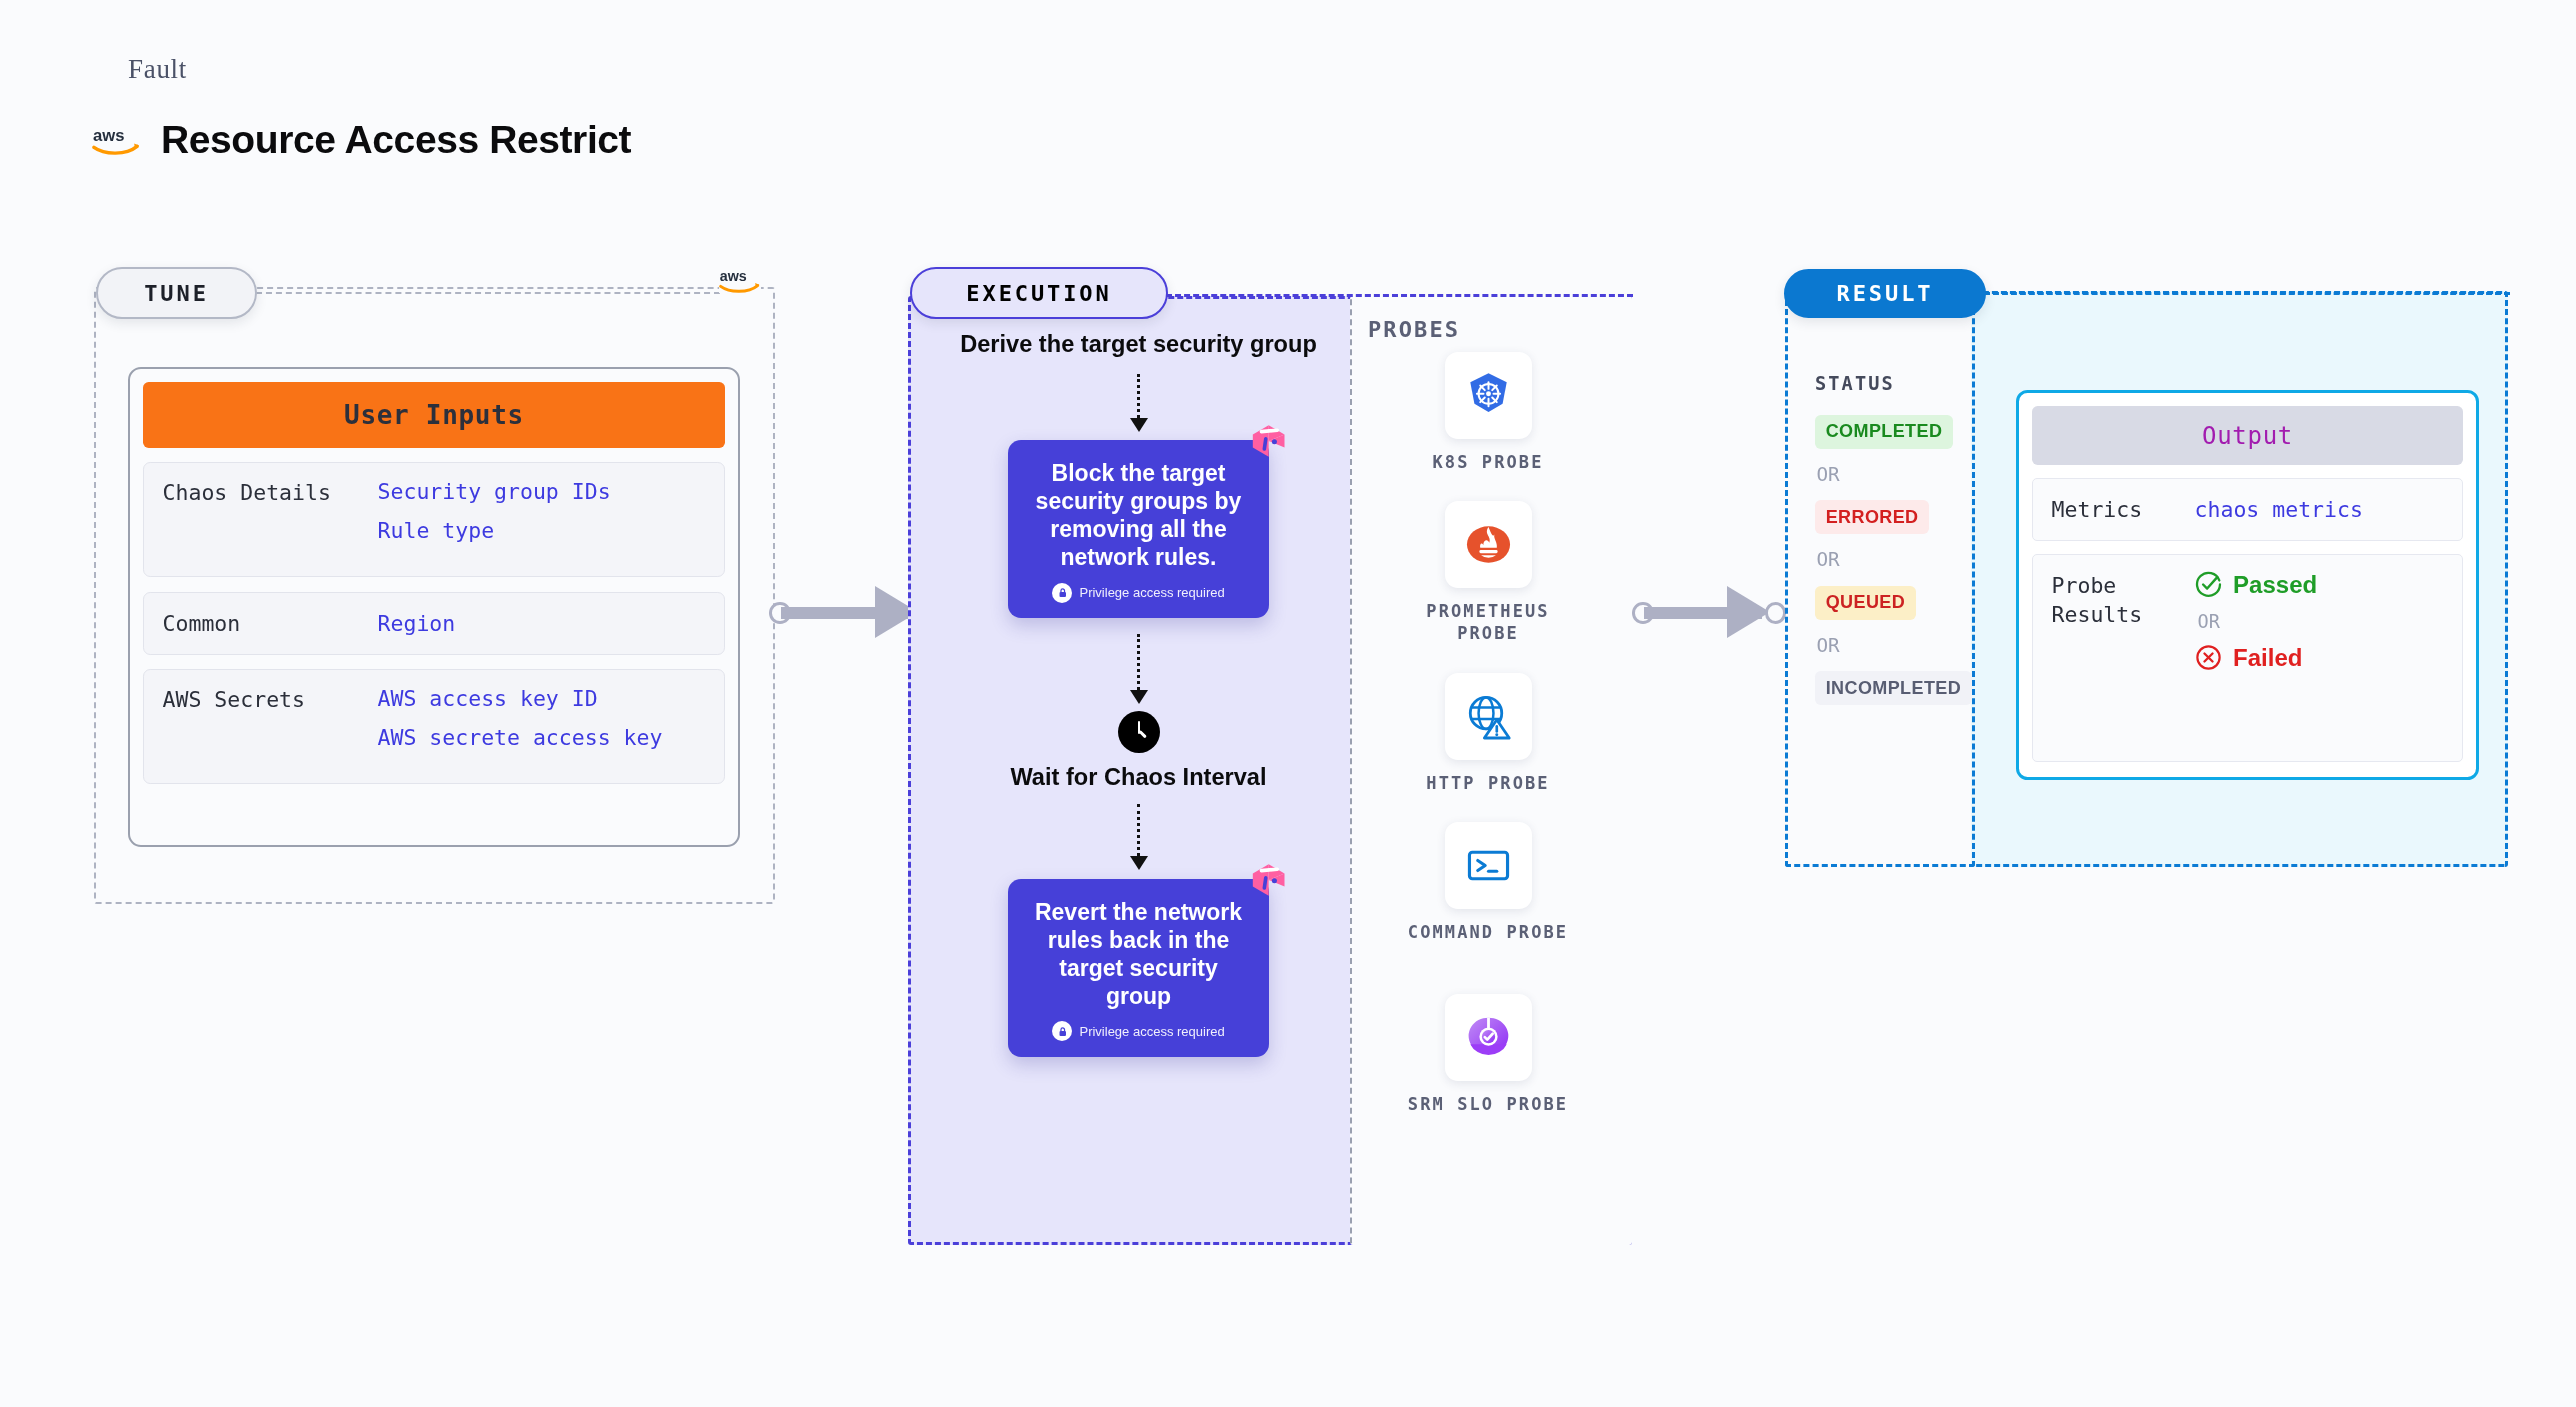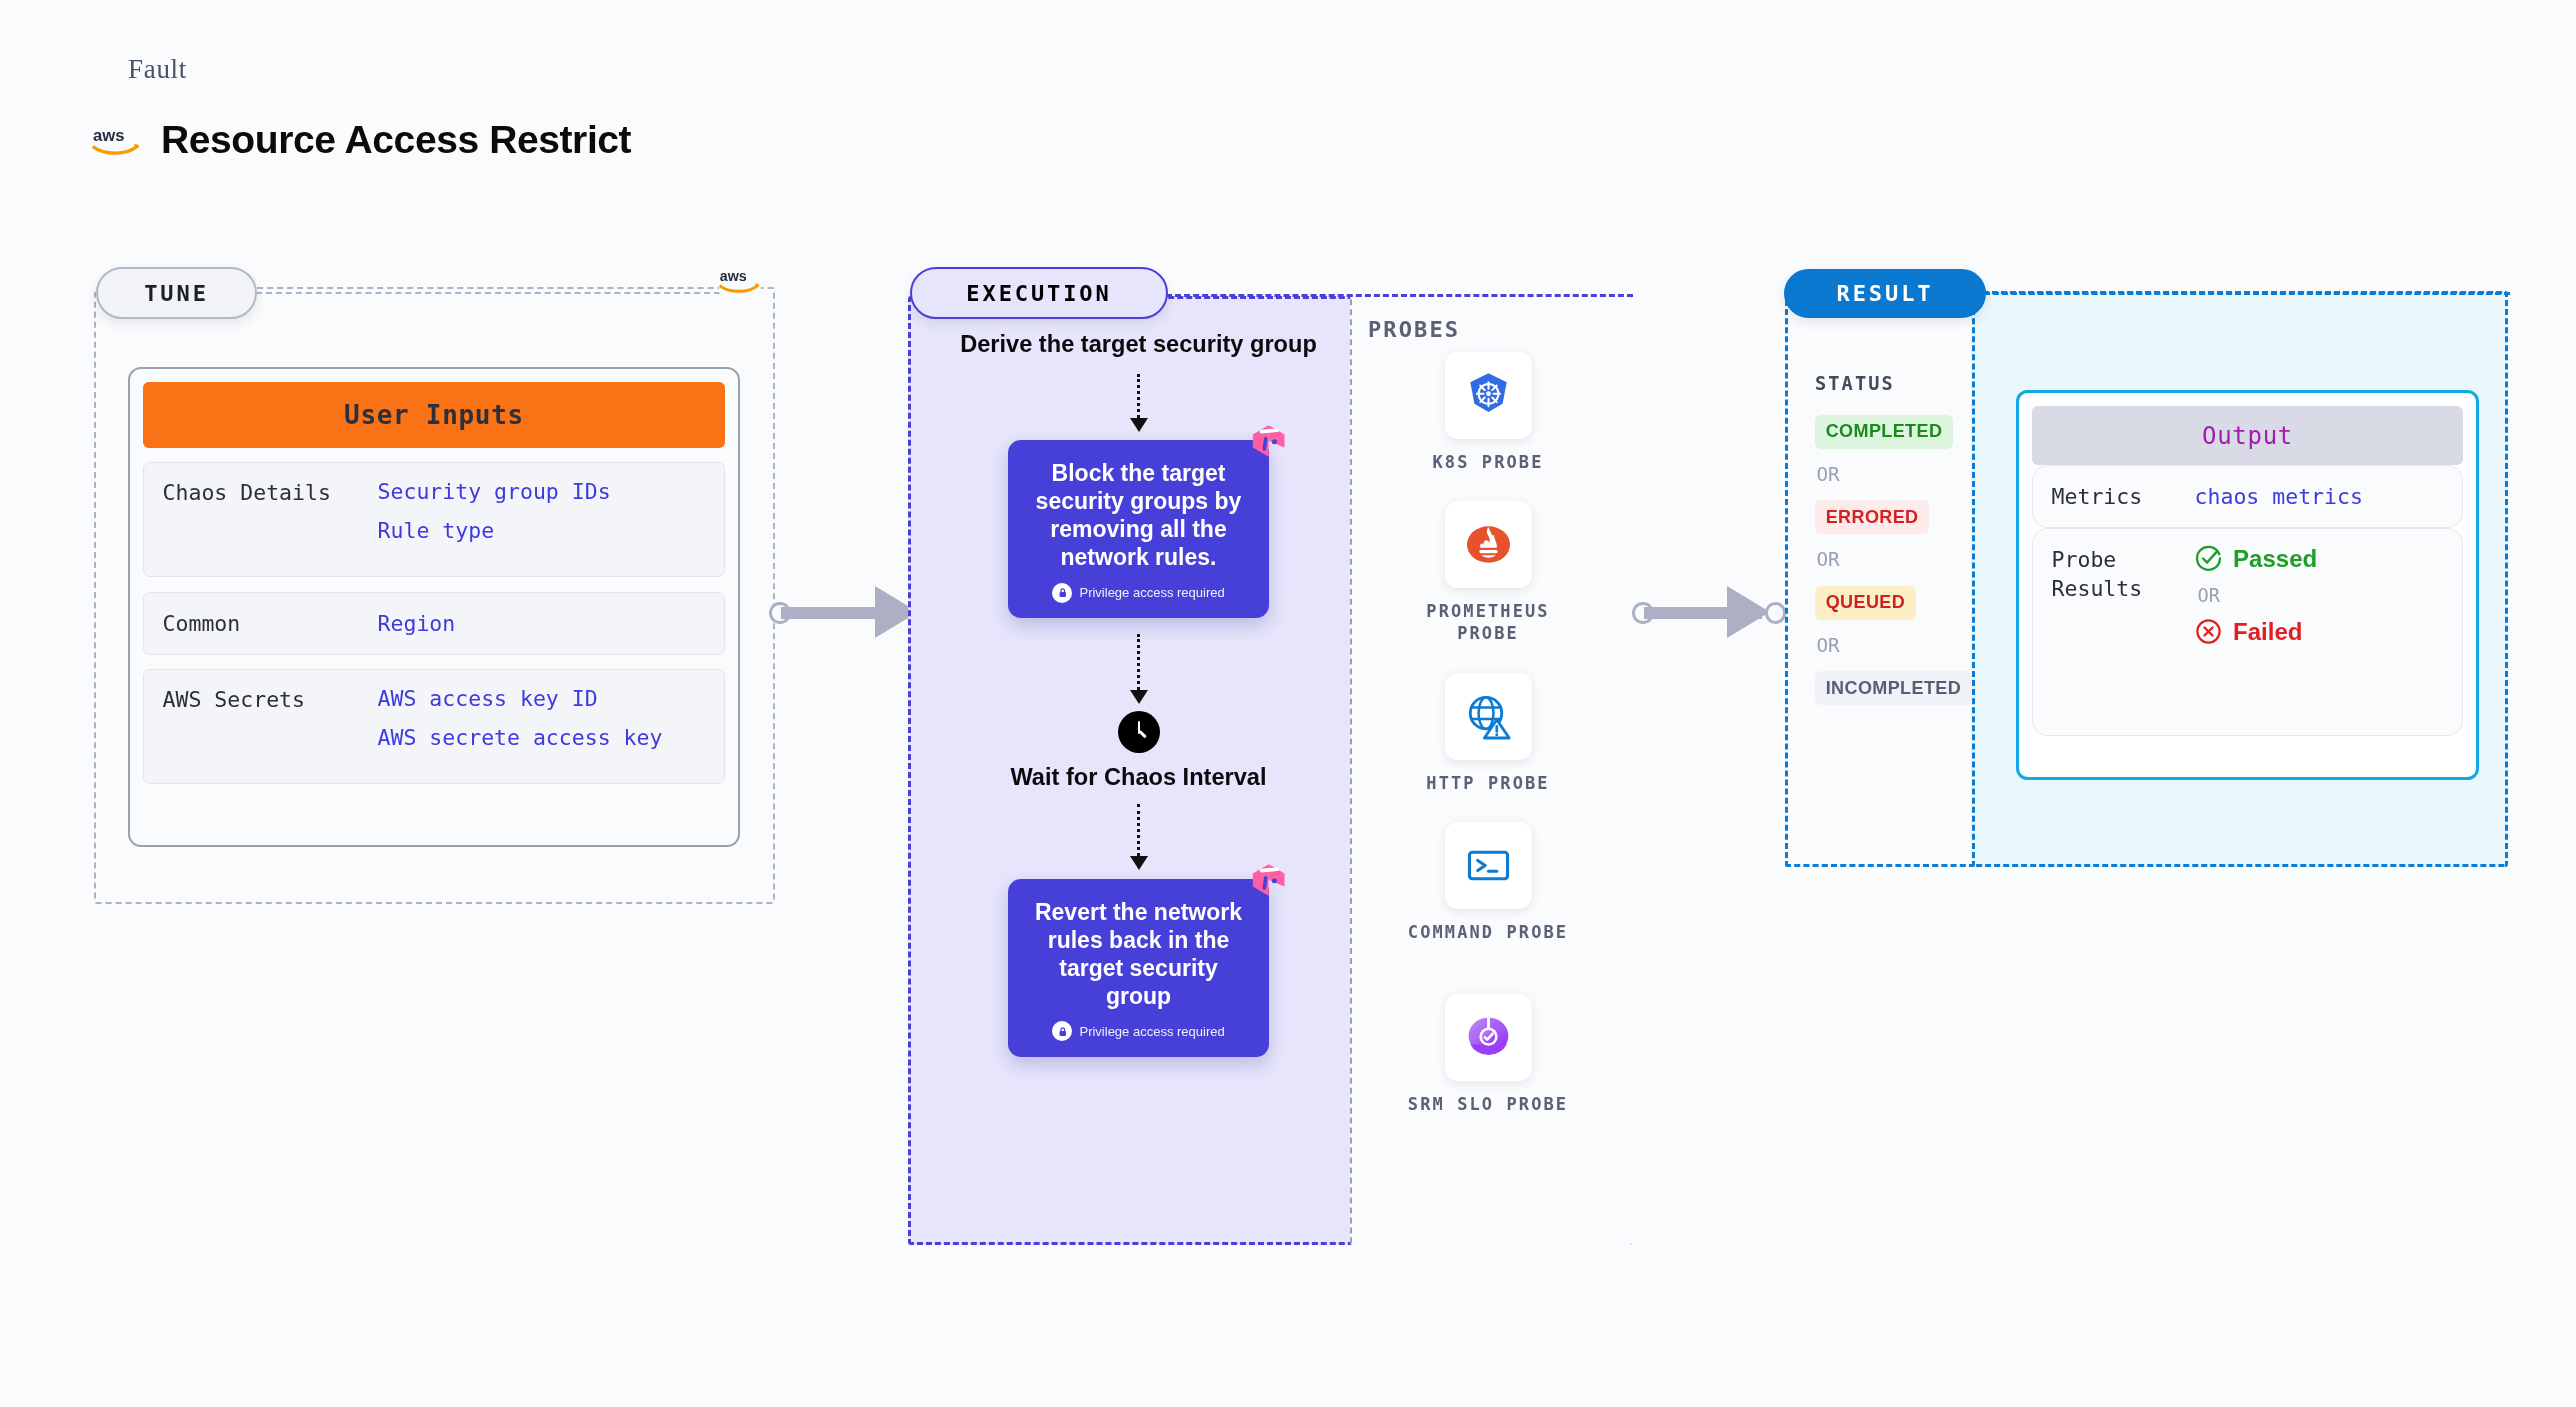--- a/index.html
+++ b/index.html
@@ -241,22 +241,22 @@
     background: #ffffff; border: 3.6px solid #0fa9e6; border-radius: 11.5px;
     padding: 13px;
   }
   .out-head {
     height: 59px; background: #d8dae5; border-radius: 5.7px;
     display: flex; align-items: center; justify-content: center;
     font-family: "DejaVu Sans Mono", monospace;
     font-size: 24px; color: #a21caf; letter-spacing: 0.7px;
   }
   .out-row {
-    background: #fafbfd; border: 1.4px solid #e6e8f0;
-    border-radius: 15px; display: flex; padding: 15.8px 18.6px;
+    margin-top: 13px; background: #fafbfd; border: 1.4px solid #e6e8f0;
+    border-radius: 5px; display: flex; padding: 15.8px 18.6px;
   }
   .out-row.o1 { height: 63px; align-items: center; }
   .out-row.o2 { height: 208px; }
   .out-key {
     font-family: "DejaVu Sans Mono", monospace;
     font-size: 21.5px; color: #2b2f3a; width: 143px; flex: none; line-height: 1.35;
   }
   .out-val {
     font-family: "DejaVu Sans Mono", monospace;
     font-size: 21.5px; color: #3d3ae0;

